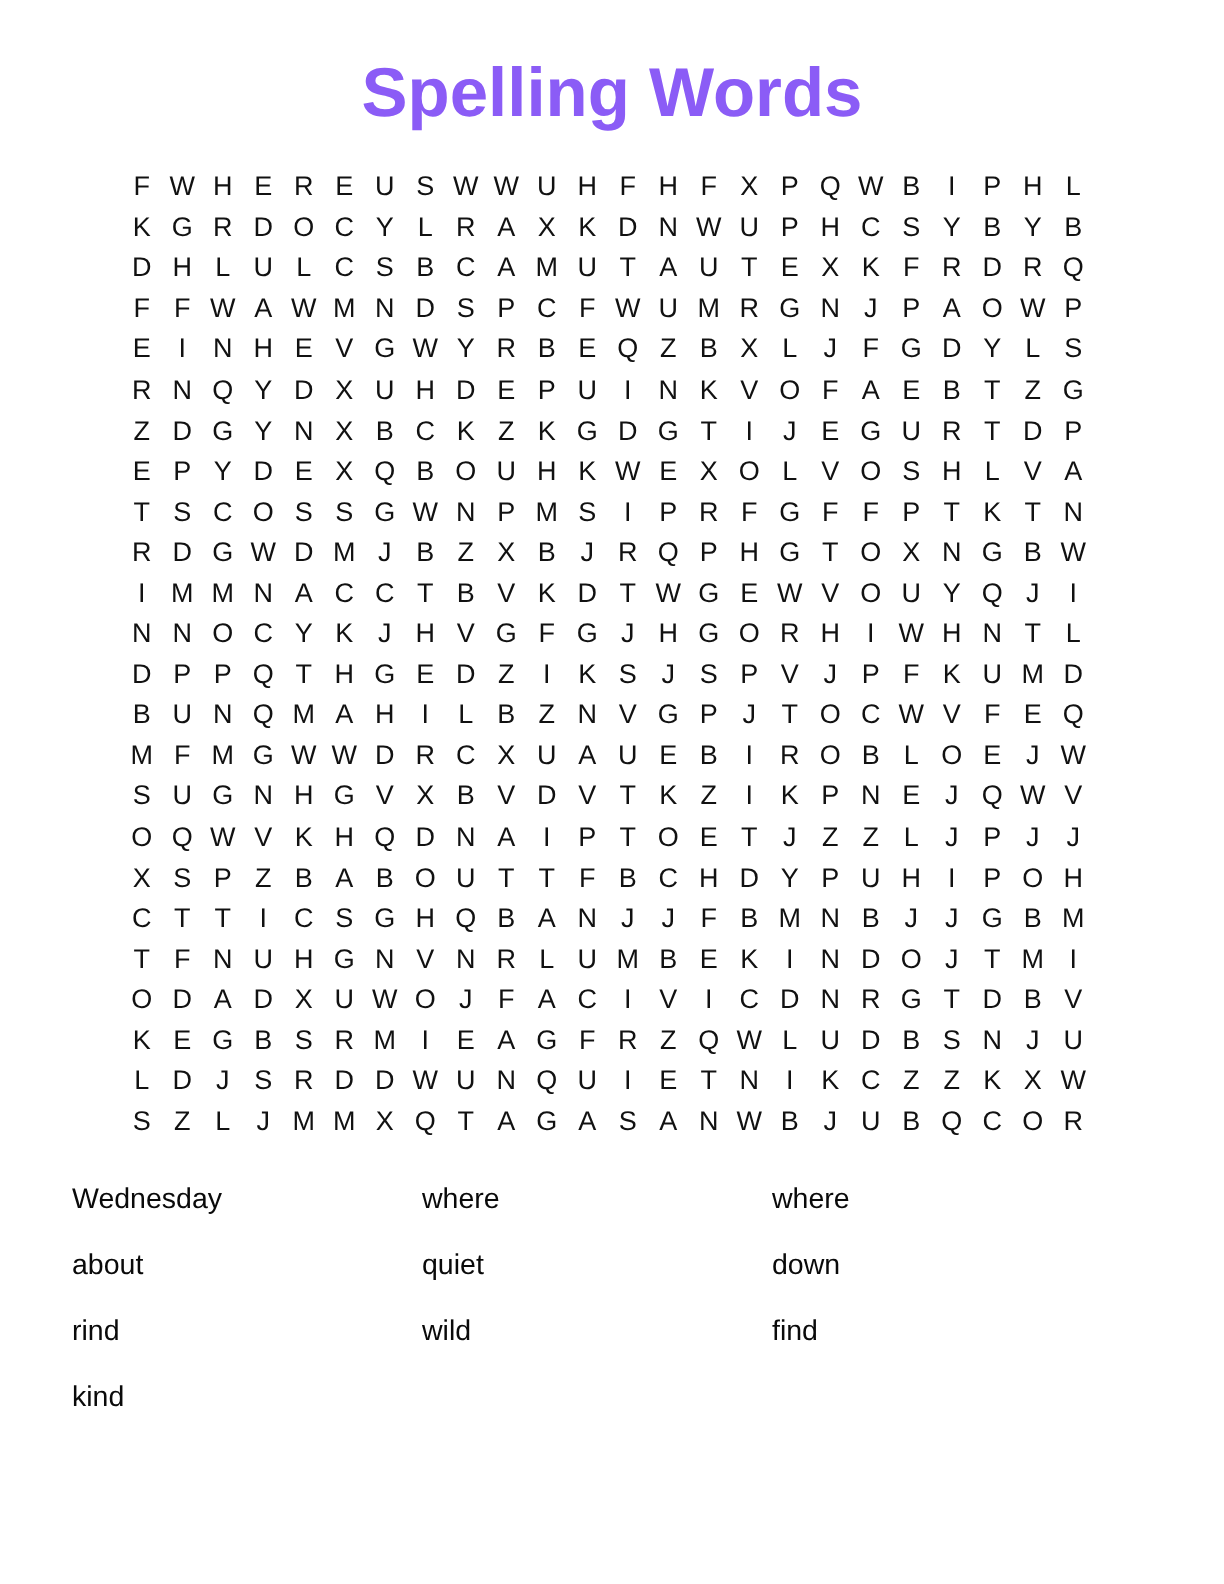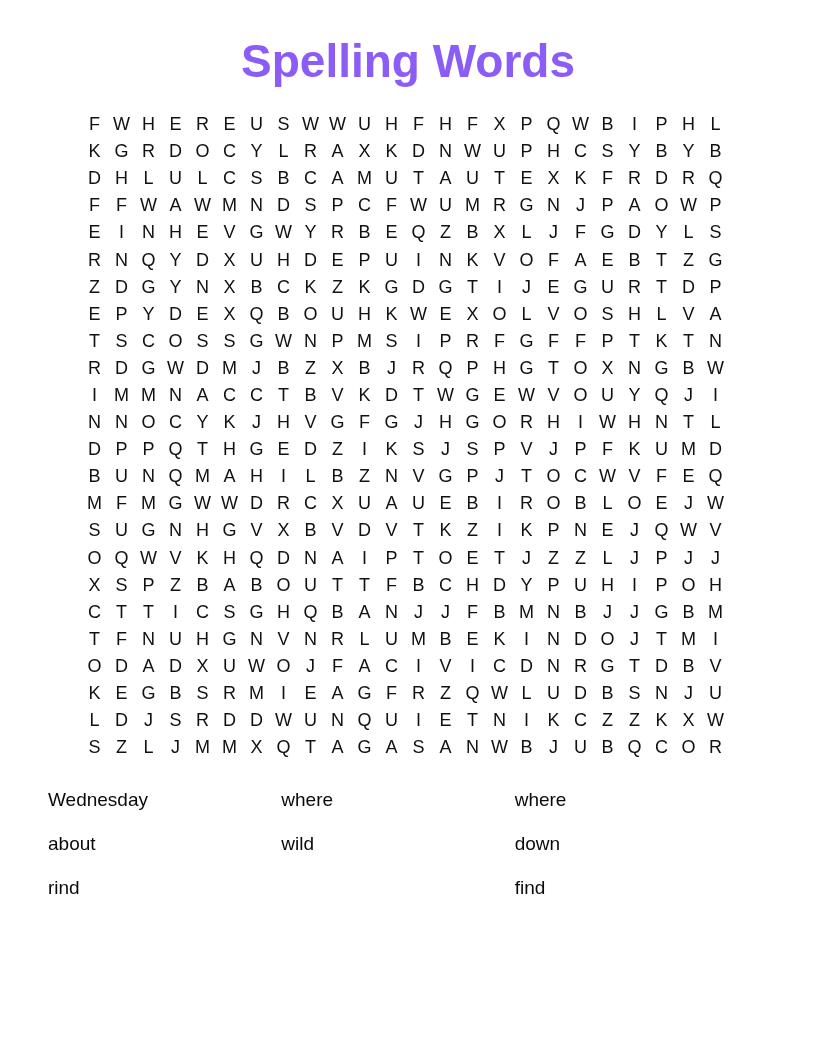--- a/index.html
+++ b/index.html
@@ -665,23 +665,25 @@
       <div class="cell">C</div>
       <div class="cell">O</div>
       <div class="cell">R</div>
     </div>
 
   <div class="word-list">
       <div class="word-col">
         <div class="word">Wednesday</div>
         <div class="word">about</div>
         <div class="word">rind</div>
+        <div class="word">kind</div>
       </div>
       <div class="word-col">
         <div class="word">where</div>
+        <div class="word">quiet</div>
         <div class="word">wild</div>
       </div>
       <div class="word-col">
         <div class="word">where</div>
         <div class="word">down</div>
         <div class="word">find</div>
       </div>
     </div>
 
 </div>

